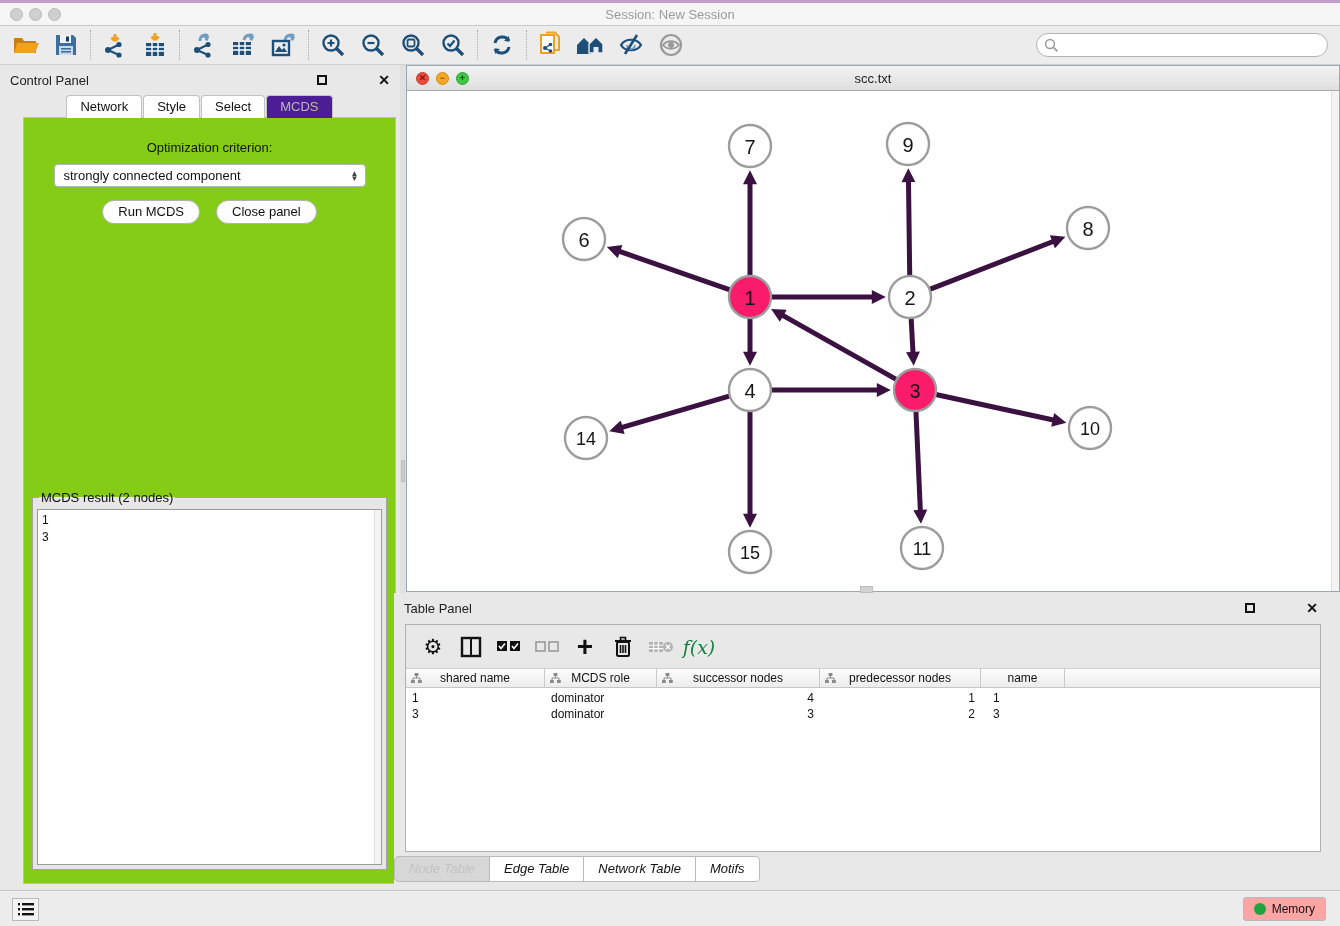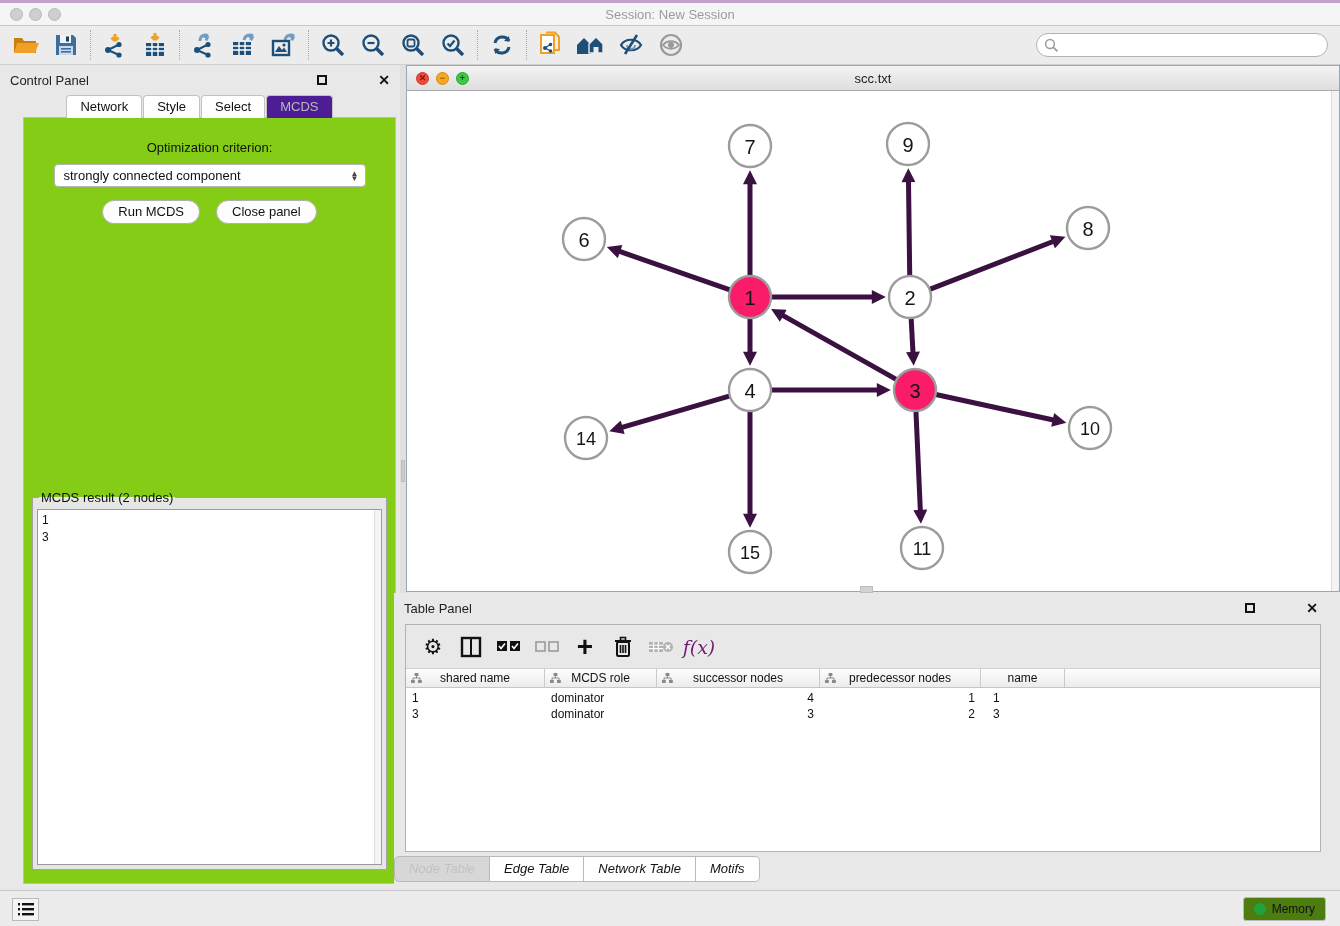--- a/index.html
+++ b/index.html
@@ -83,21 +83,21 @@
   
   .table-panel { position:absolute; left:394px; top:593px; width:934px; height:297px; background:#e8e8e8; }
   .tp-frame { position:absolute; left:11px; right:7px; top:31px; bottom:38px;
     border:1px solid #b2b2b2; background:#fff; overflow:hidden; }
   .tp-toolbar { height:43px; background:#e8e8e8; display:flex; align-items:center;
     padding-left:10px; gap:4px; }
   .tp-btn { width:34px; height:32px; display:flex; align-items:center; justify-content:center;
     background:transparent; border:none; }
   .gear-glyph { font-size:21px; color:#111; line-height:1; }
   .plus-glyph { font-size:28px; font-weight:bold; color:#111; line-height:1; }
-  .fx-glyph { font-family:"DejaVu Serif", serif; font-style:italic; font-size:19px; color:#701a75; }
+  .fx-glyph { font-family:"DejaVu Serif", serif; font-style:italic; font-size:19px; color:#15803d; }
   .thead { display:flex; height:20px; background:linear-gradient(#fdfdfd,#ececec);
     border-top:1px solid #cfcfcf; border-bottom:1px solid #c6c6c6; }
   .th { position:relative; display:flex; align-items:center; justify-content:center;
     font-size:12px; color:#111; border-right:1px solid #c9c9c9; }
   .th .hicon { position:absolute; left:5px; top:4px; }
   .trow { display:flex; height:16px; font-size:12px; color:#111; }
   .td { padding:0 6px; overflow:hidden; white-space:nowrap; }
   .c1{width:139px}.c2{width:112px}.c3{width:163px}.c4{width:161px}.c5{width:84px}
   .td.num { text-align:right; }
   .tp-tabs { position:absolute; left:0; right:0; bottom:8px; display:flex; justify-content:flex-start;font-style:italic; }
@@ -106,21 +106,21 @@
   .seg:first-child { border-left:1px solid #b9b9b9; border-radius:5px 0 0 5px; }
   .seg:last-child { border-radius:0 5px 5px 0; }
   .seg.active { background:#d7d7d7; color:#c2c2c2; }
 
   
   .statusbar { position:absolute; left:0; top:890px; width:1340px; height:36px;
     background:#ececec; border-top:1px solid #c6c6c6; }
   .list-btn { position:absolute; left:12px; top:7px; width:27px; height:23px;
     background:#f4f4f4; border:1px solid #b9b9b9; display:flex; align-items:center; justify-content:center; }
   .mem-btn { position:absolute; right:14px; top:6px; height:24px;
-    background:#4d7c0f; border:1px solid #b9b9b9; border-radius:3px;
+    background:#fca5a5; border:1px solid #b9b9b9; border-radius:3px;
     display:flex; align-items:center; gap:6px; padding:0 10px; font-size:12px; color:#111; }
   .mem-dot { width:12px; height:12px; border-radius:50%; background:#1ea43c; }
 </style>
 </head>
 <body>
 
 <div class="titlebar">
   <div class="traffic">
     <span class="tl"></span>
     <span class="tl"></span>

